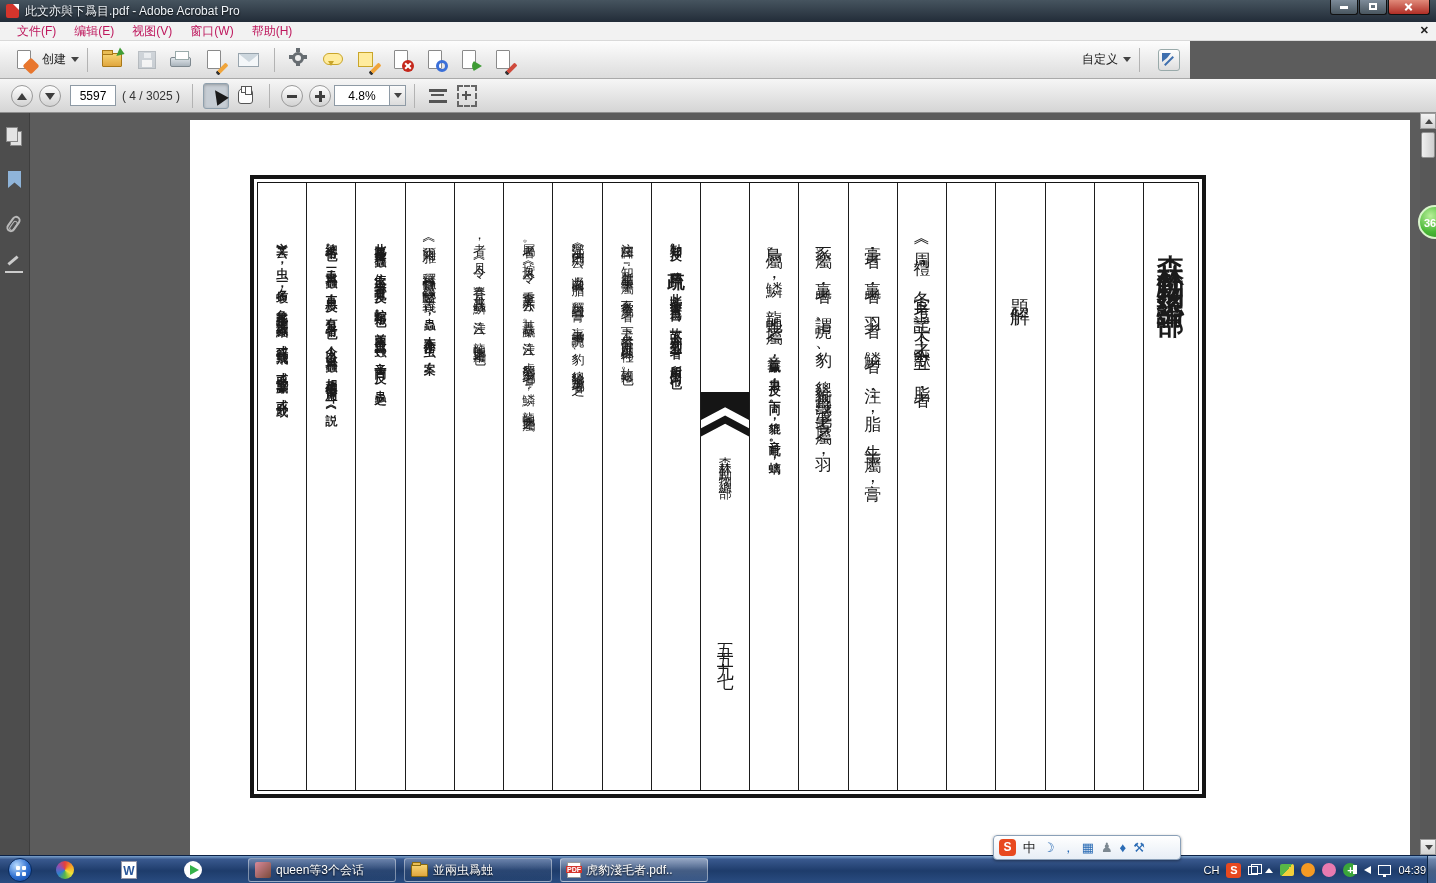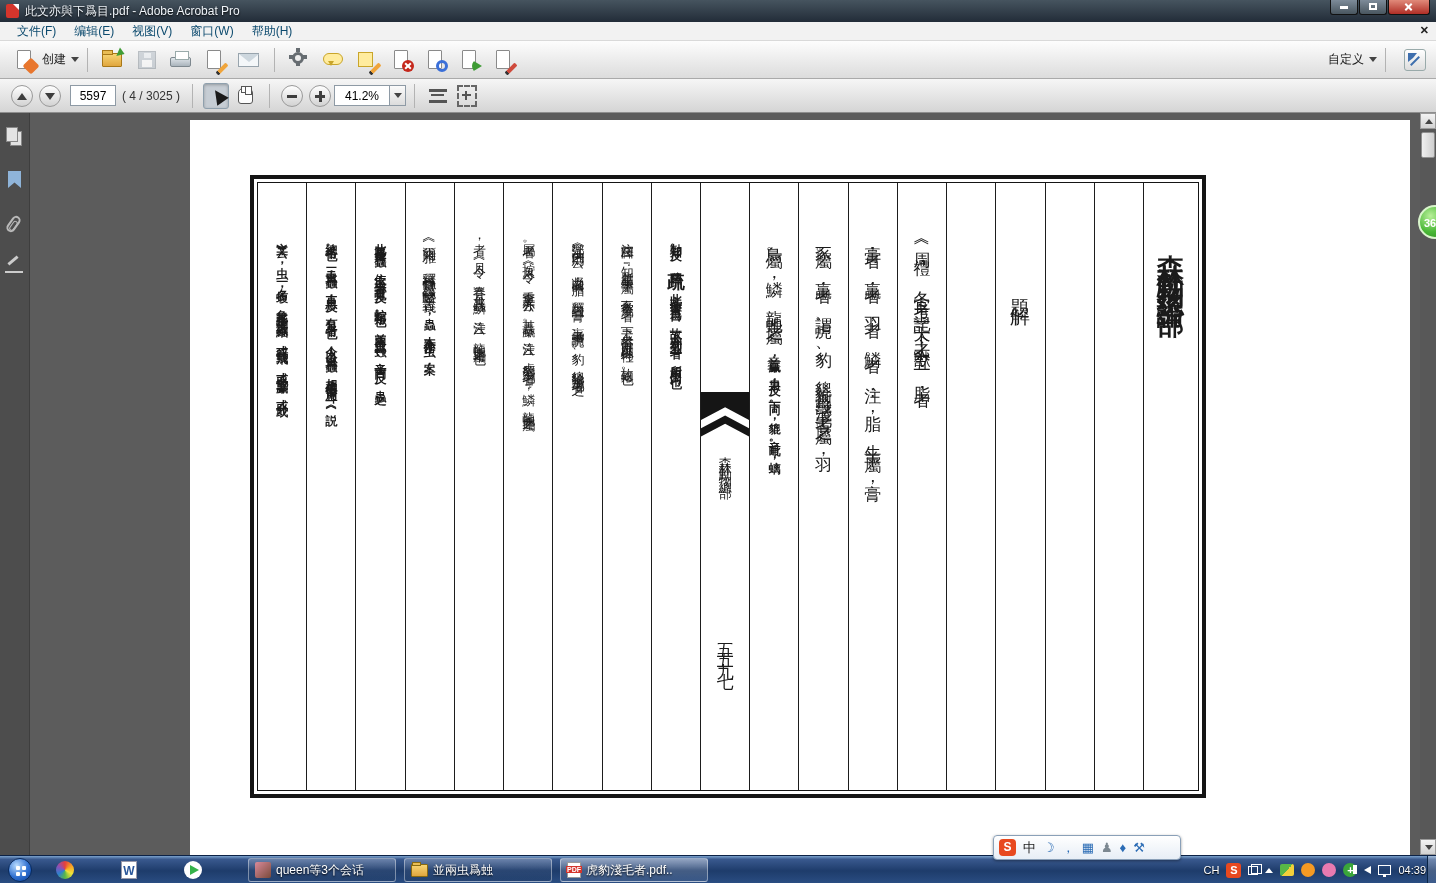--- a/index.html
+++ b/index.html
@@ -17,25 +17,25 @@
     background:linear-gradient(#7d8b99,#49565f); margin-left:1px; position:relative; }
   .wbtn.close { width:42px; background:linear-gradient(#e08a7a,#b02e26); }
   .wbtn .bar { position:absolute; left:50%; top:6px; width:8px; height:3px; margin-left:-4px; background:#fff; }
   .wbtn .box { position:absolute; left:50%; top:3px; width:8px; height:7px; margin-left:-4px; border:2px solid #fff; }
   .wbtn .x1,.wbtn .x2 { position:absolute; left:50%; top:6px; width:9px; height:2px; margin-left:-5px; background:#fff; }
   .x1{ transform:rotate(45deg);} .x2{ transform:rotate(-45deg);}
 
   
   .menubar { position:absolute; left:0; top:22px; width:1436px; height:19px; background:#f2f2f2;
     border-bottom:1px solid #d9d9d9; display:flex; align-items:center; padding-left:8px; }
-  .menubar span.mi { font-size:12px; color:#0c4a6e; padding:2px 9px;text-align:center; }
+  .menubar span.mi { font-size:12px; color:#be185d; padding:2px 9px;text-align:center; }
   .menu-x { position:absolute; right:7px; top:2px; font-size:11px; color:#222; font-weight:bold; }
 
   
-  .tb1 { position:absolute; left:0; top:41px; width:1436px; height:38px;
+  .tb1 { position:absolute; left:0; top:41px; width:1190px; height:38px;
     background:linear-gradient(#fdfdfd,#dcdcdc); border-bottom:1px solid #aaa; display:flex; align-items:center; padding-left:8px; }
   .tb2 { position:absolute; left:0; top:79px; width:1436px; height:34px;
     background:linear-gradient(#f6f6f6,#d5d5d5); border-bottom:1px solid #8e8e8e; display:flex; align-items:center; padding-left:8px; }
   .sep { width:1px; height:24px; background:#b3b3b3; margin:0 8px; }
   .tbi { width:26px; height:26px; margin:0 4px; position:relative; }
   .lbl { font-size:12px; color:#222; }
   .caret { display:inline-block; width:0; height:0; border-left:4px solid transparent; border-right:4px solid transparent; border-top:5px solid #444; margin-left:5px; vertical-align:middle; }
 
   .pg { position:absolute; left:5px; top:3px; width:14px; height:19px; background:#fff; border:1px solid #8a8a8a; border-radius:1px; }
   .badge { position:absolute; right:1px; bottom:1px; width:12px; height:12px; border-radius:50%; }
@@ -287,21 +287,21 @@
       <div class="handico"></div>
     </div>
   <div class="sep"></div>
   <div class="cbtn">
       <div class="hbar"></div>
     </div>
   <div class="cbtn">
       <div class="hbar"></div>
       <div class="vbar"></div>
     </div>
-  <div class="zoombox">41.2%</div>
+  <div class="zoombox">4.8%</div>
   <div class="zoomcaret">
       <span class="caret" style="margin-left:0"></span>
     </div>
   <div class="sep"></div>
   <div class="fitw">
       <div class="arr"></div>
     </div>
   <div class="fitp"></div>
 </div>
 

